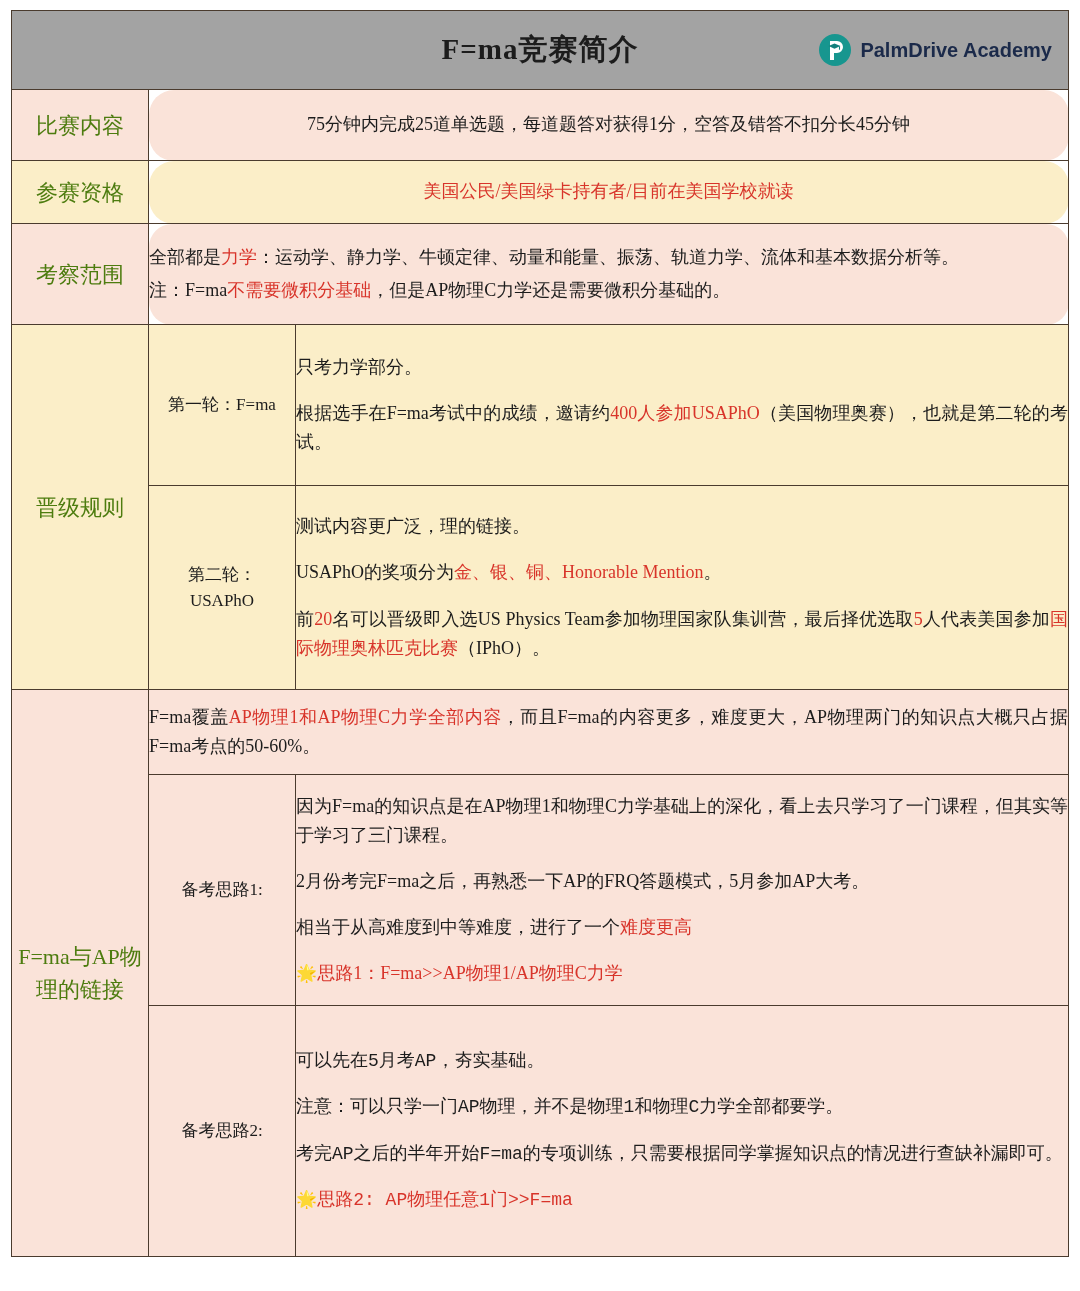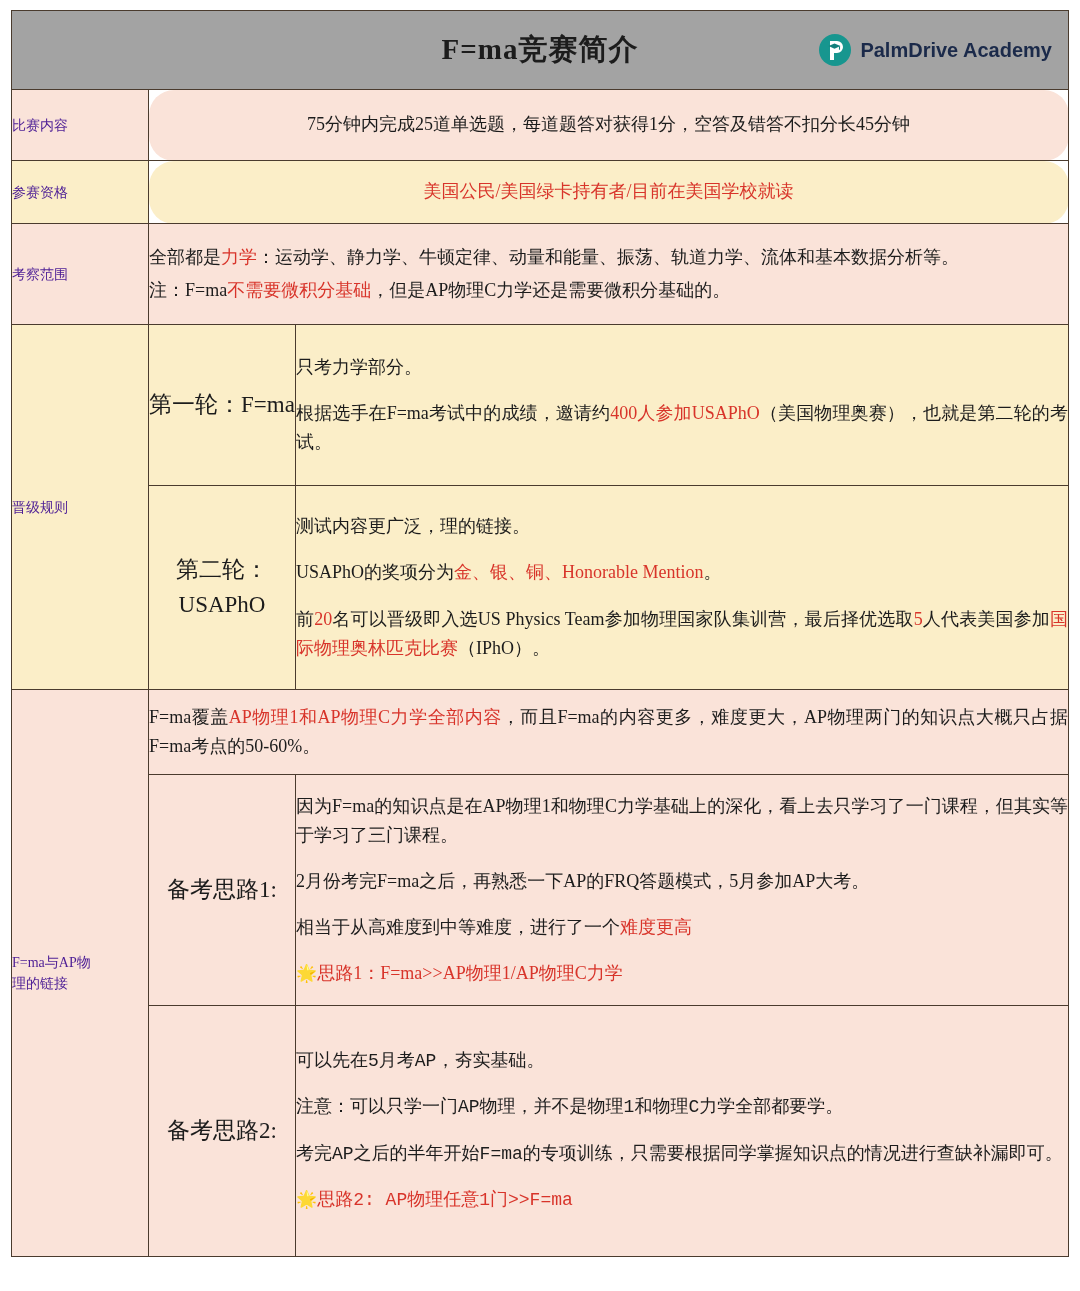--- a/index.html
+++ b/index.html
@@ -73,27 +73,28 @@
   .brand-mark svg{position:absolute;left:0;top:0;}
   .brand-name{
     font-family:"Liberation Sans","DejaVu Sans",sans-serif;
     font-size:20px;font-weight:600;color:#1b2a4a;white-space:nowrap;
   }
 
   
   .pink{background:#fae3d9;}
   .cream{background:#fbeec8;}
   .lbl{
-    font-size:14px;color:#4c1d95;
+    text-align:center;
+    font-size:22px;color:#4d7c0f;
     line-height:1.5;
     padding:6px 4px;
   }
   .sub{
     text-align:center;
-    font-size:23px;color:#1c1c1c;
+    font-size:17px;color:#1c1c1c;
     line-height:1.5;
     padding:6px 4px;
   }
   .body{
     font-size:18px;color:#1c1c1c;
     line-height:1.62;
     padding:13px 14px 13px 13px;
     text-align:justify;
   }
   .body.ctr{text-align:center;border-radius:25px;}
@@ -143,21 +144,21 @@
       <td class="pink body ctr" colspan="2" style="height:70px;">75分钟内完成25道单选题，每道题答对获得1分，空答及错答不扣分长45分钟</td>
     </tr>
 
     <tr>
       <td class="cream lbl">参赛资格</td>
       <td class="cream body ctr red" colspan="2" style="height:62px;">美国公民/美国绿卡持有者/目前在美国学校就读</td>
     </tr>
 
     <tr>
       <td class="pink lbl">考察范围</td>
-      <td class="pink body" colspan="2" style="height:100px;">
+      <td class="pink body" colspan="2" style="height:100px;border-radius:23px;">
         <div class="para" style="margin-bottom:4px;">
           <span>全部都是</span><span class="red">力学</span><span>：运动学、静力学、牛顿定律、动量和能量、振荡、轨道力学、流体和基本数据分析等。</span>
         </div>
         <div class="para">
           <span>注：F=ma</span><span class="red">不需要微积分基础</span><span>，但是AP物理C力学还是需要微积分基础的。</span>
         </div>
       </td>
     </tr>
 
     <tr>

